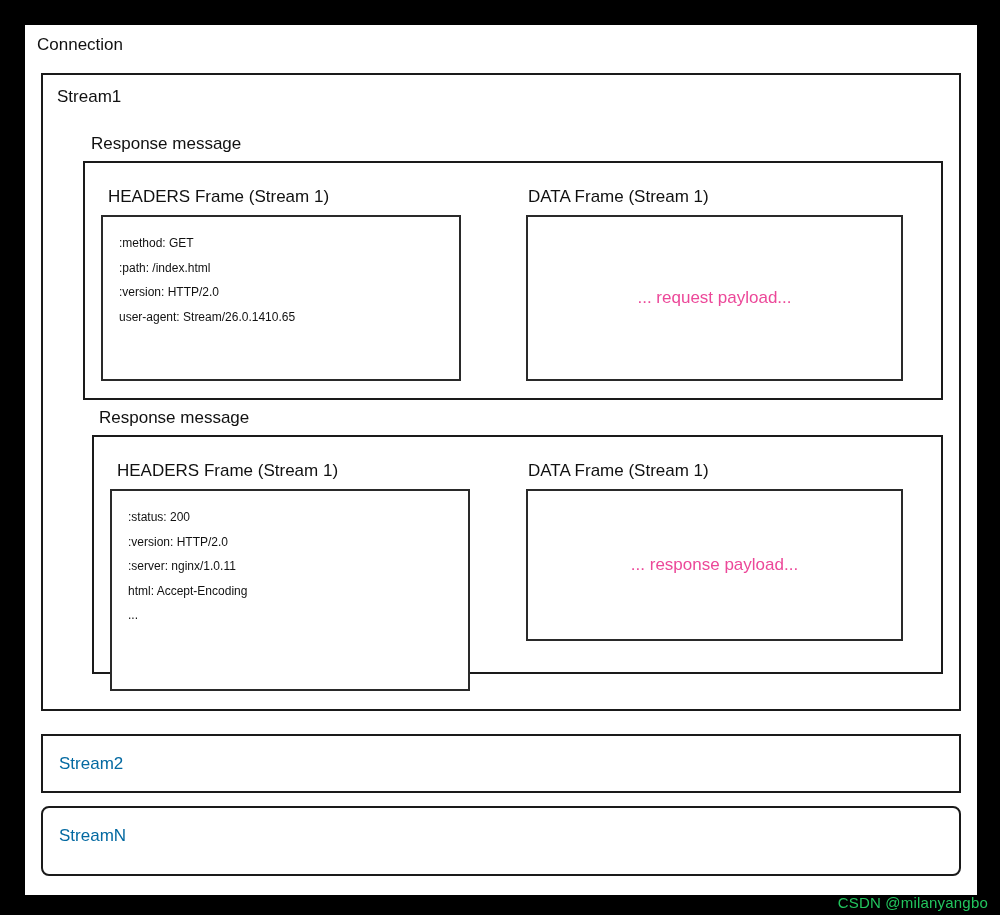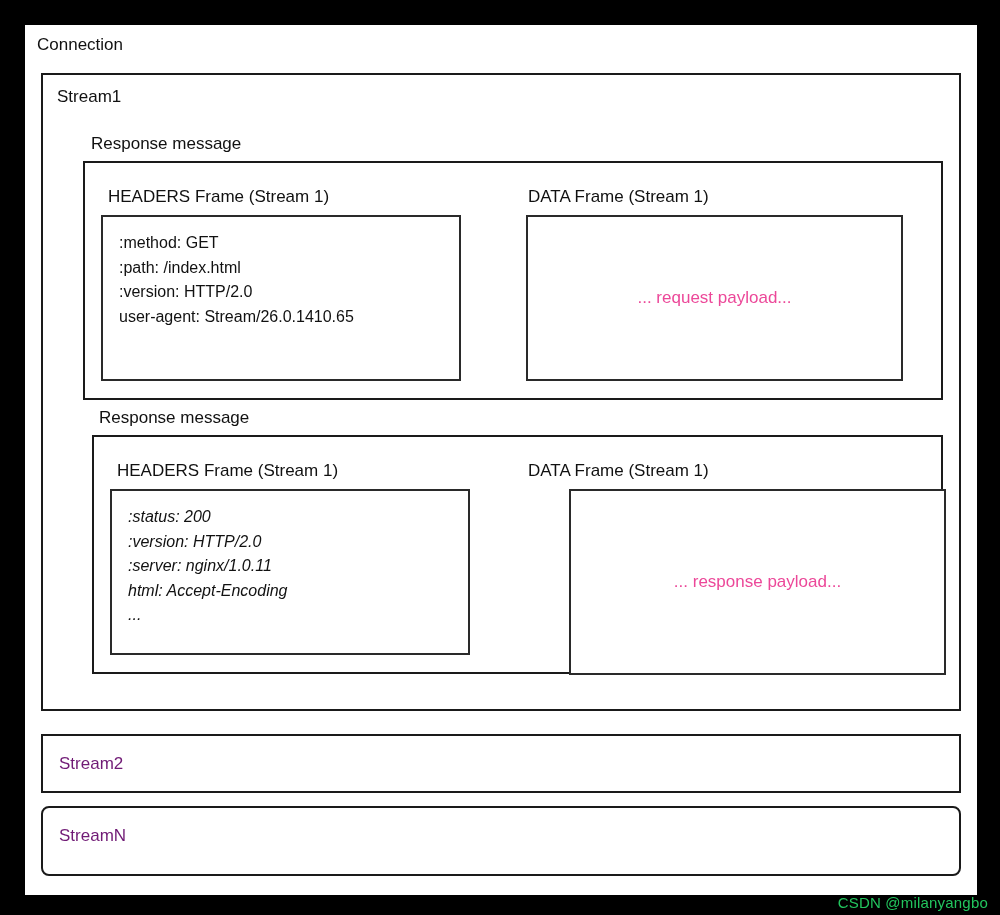--- a/index.html
+++ b/index.html
@@ -101,35 +101,35 @@
   #req-data-title  { left: 443px; top: 24px; }
   #req-data-payload {
     left: 441px; top: 52px;
     width: 377px; height: 166px;
   }
 
   
   #res-headers-title { left: 23px; top: 24px; }
   #res-headers-payload {
     left: 16px; top: 52px;
-    width: 360px; height: 166px; font-style: italic;
+    width: 360px; height: 202px;
   }
   #res-data-title  { left: 434px; top: 24px; }
   #res-data-payload {
     left: 432px; top: 52px;
-    width: 377px; height: 186px; margin-left: 43px;
+    width: 377px; height: 152px;
   }
 
   
   .header-list {
     position: absolute;
     left: 16px;
     top: 14px;
     right: 8px;
-    font-size: 16px;
+    font-size: 12px;
     line-height: 24.5px;
     color: #111111;
   }
   .header-list div { white-space: nowrap; }
 
   
   .payload-caption {
     position: absolute;
     left: 0; right: 0;
     top: 50%;
@@ -147,21 +147,21 @@
   }
   #streamN-box {
     left: 16px; top: 781px;
     width: 920px; height: 70px; border-radius: 8px;
   }
   .stream-simple-label {
     position: absolute;
     left: 16px; top: 18px;
     font-size: 17px;
     line-height: 20px;
-    color: #701a75;
+    color: #0369a1;
     white-space: nowrap;
   }
 </style>
 </head>
 <body>
 
 <div id="canvas">
 
   <div class="lbl" id="connection-label">Connection</div>
 

